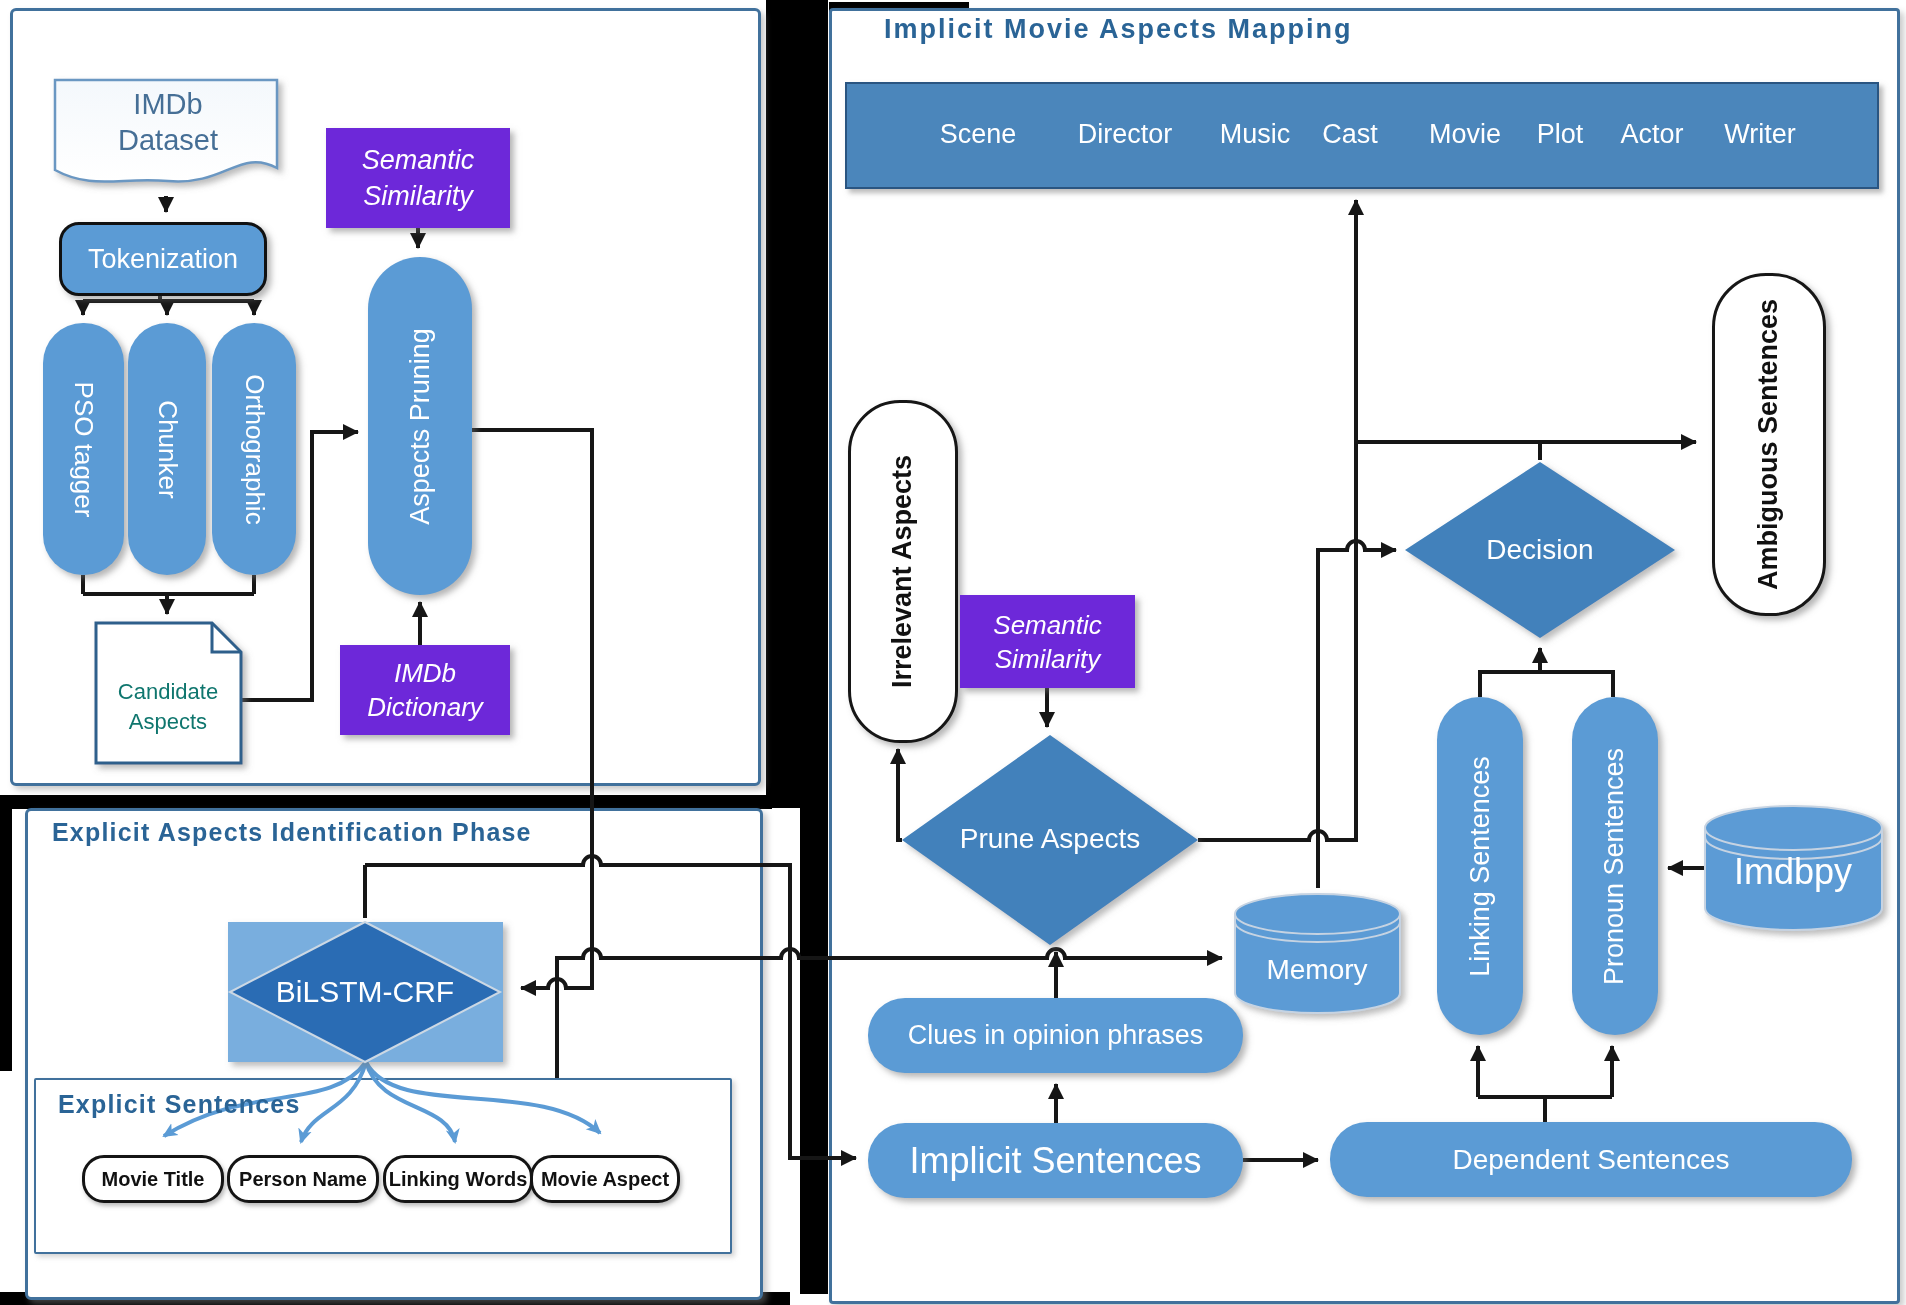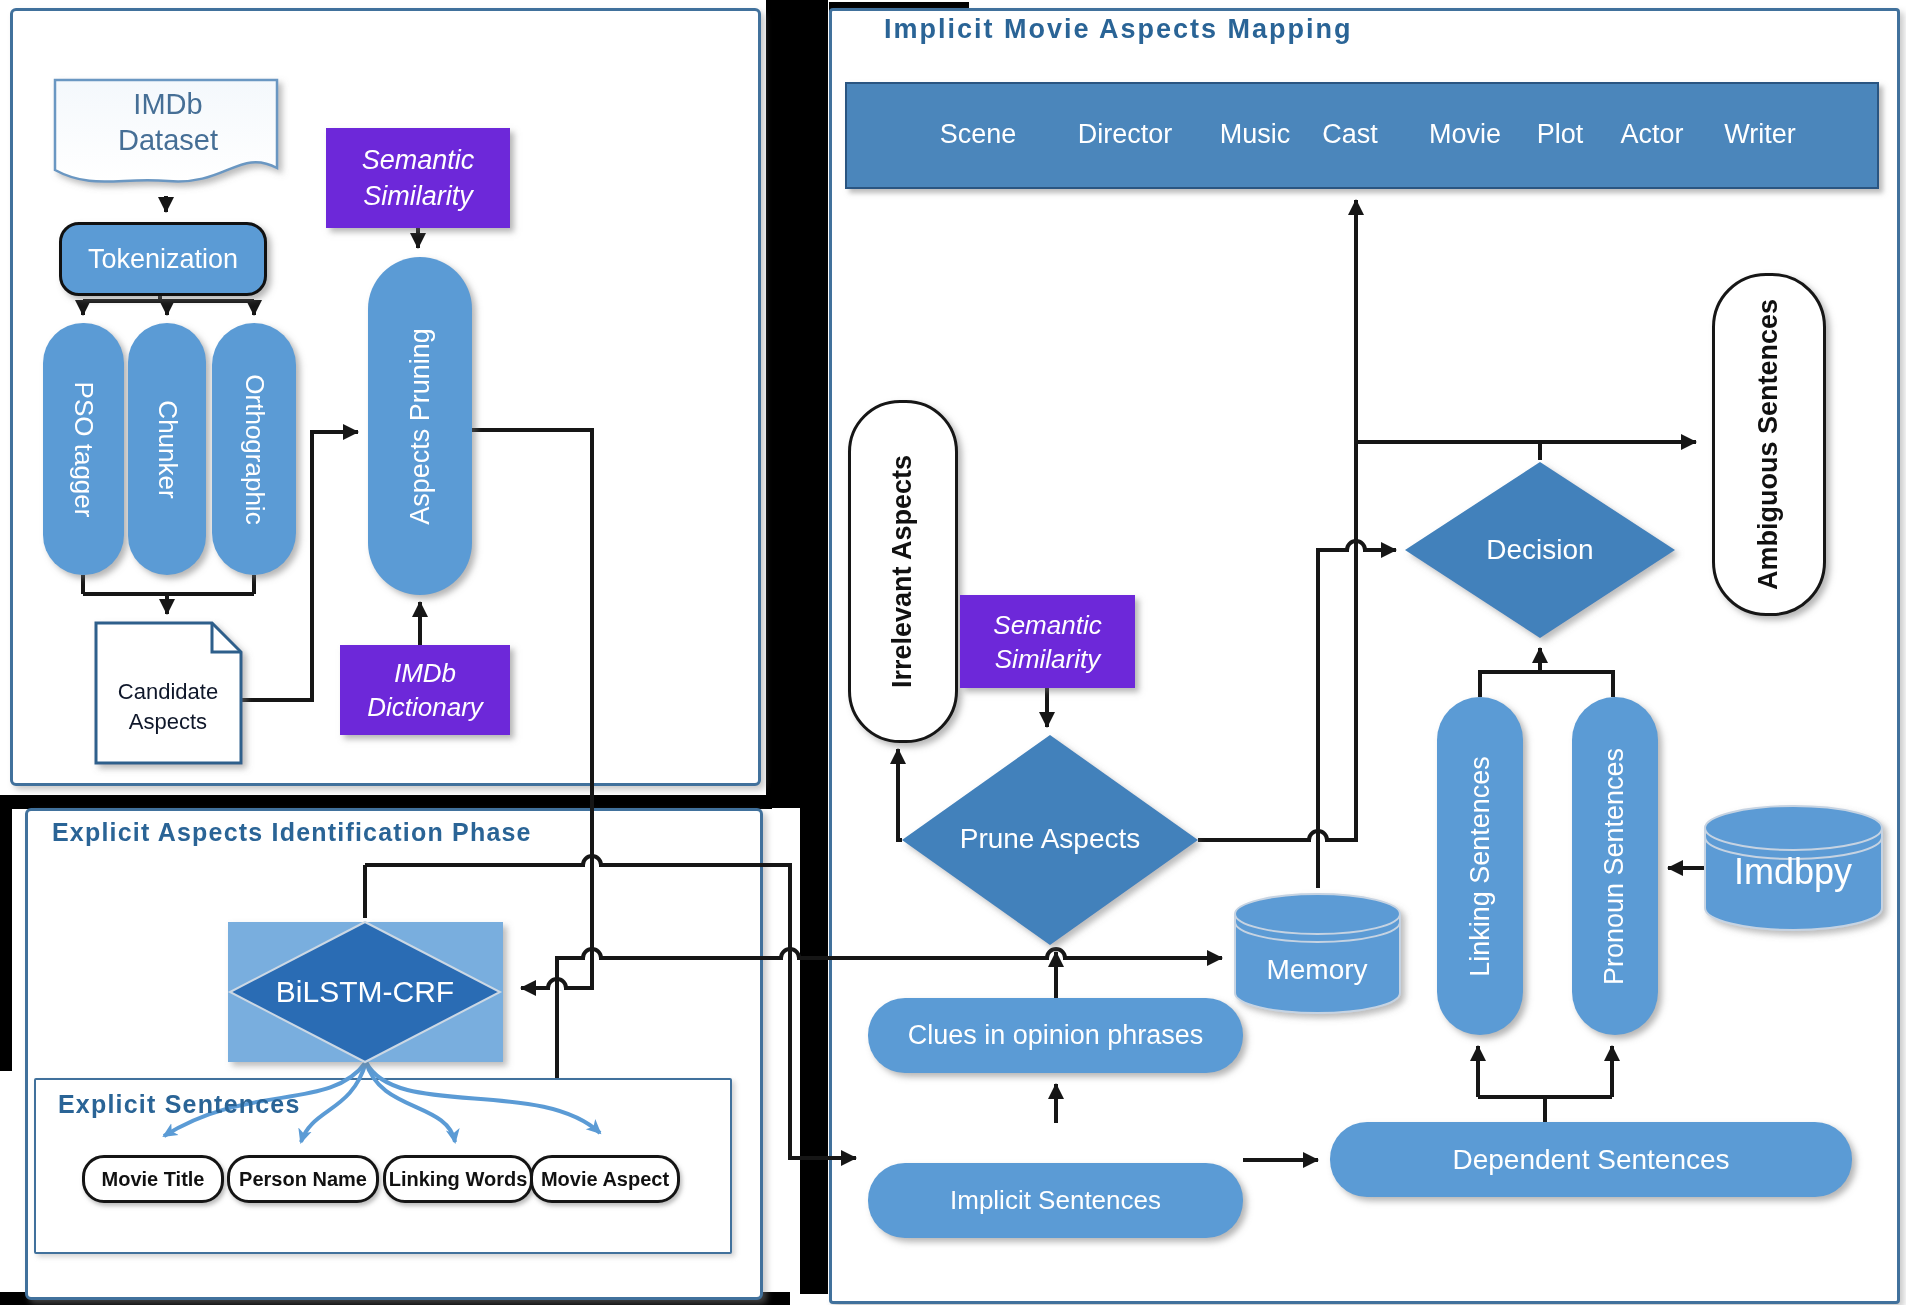--- a/index.html
+++ b/index.html
@@ -13,21 +13,21 @@
   .bluebox{position:absolute;background:#6d28d9;color:#fff;display:flex;flex-direction:column;
            align-items:center;justify-content:center;text-align:center;
            box-shadow:4px 4px 6px rgba(110,110,110,.5);}
   .italic{font-style:italic;}
   .pill{position:absolute;background:#5b9bd5;color:#fff;display:flex;align-items:center;
         justify-content:center;box-shadow:4px 4px 6px rgba(110,110,110,.5);}
   .pill.white{background:#fff;border:3px solid #161616;color:#111;font-weight:bold;}
   .vtext{transform:rotate(-90deg);white-space:nowrap;}
   .vtext90{transform:rotate(90deg);white-space:nowrap;}
   .lbl{position:absolute;transform:translate(-50%,-50%);white-space:nowrap;color:#fff;text-align:center;}
-  .lbl.dark{color:#0f172a;}
+  .lbl.dark{color:#0f766e;}
   .lbl.blue{color:#466f96;}
   .hdr-lbl{position:absolute;transform:translate(-50%,-50%);color:#fff;font-size:27px;}
   .spill{position:absolute;background:#fff;border:3px solid #141414;border-radius:22px;
          display:flex;align-items:center;justify-content:center;font-weight:bold;font-size:20px;
          color:#111;box-shadow:2px 3px 4px rgba(120,120,120,.5);}
   svg{position:absolute;left:0;top:0;}
 </style>
 </head>
 <body>
 
@@ -203,21 +203,21 @@
   <div class="pill white" style="left:1712px;top:273px;width:108px;height:337px;border-radius:54px;font-size:27px;">
     <span class="vtext">Ambiguous Sentences</span>
   </div>
 
   <div class="lbl" style="left:1317px;top:970px;font-size:28px;">Memory</div>
   <div class="lbl" style="left:1793px;top:872px;font-size:36px;">Imdbpy</div>
 
   <div class="pill" style="left:868px;top:998px;width:375px;height:75px;border-radius:37px;font-size:27px;">
     <span>Clues in opinion phrases</span>
   </div>
-  <div class="pill" style="left:868px;top:1163px;width:375px;height:75px;border-radius:37px;font-size:26px;">
+  <div class="pill" style="left:868px;top:1123px;width:375px;height:75px;border-radius:37px;font-size:36px;">
     <span>Implicit Sentences</span>
   </div>
   <div class="pill" style="left:1330px;top:1122px;width:522px;height:75px;border-radius:37px;font-size:28px;">
     <span>Dependent Sentences</span>
   </div>
 
   <div class="pill" style="left:1437px;top:697px;width:86px;height:338px;border-radius:43px;font-size:27px;">
     <span class="vtext">Linking Sentences</span>
   </div>
   <div class="pill" style="left:1572px;top:697px;width:86px;height:338px;border-radius:43px;font-size:27px;">

